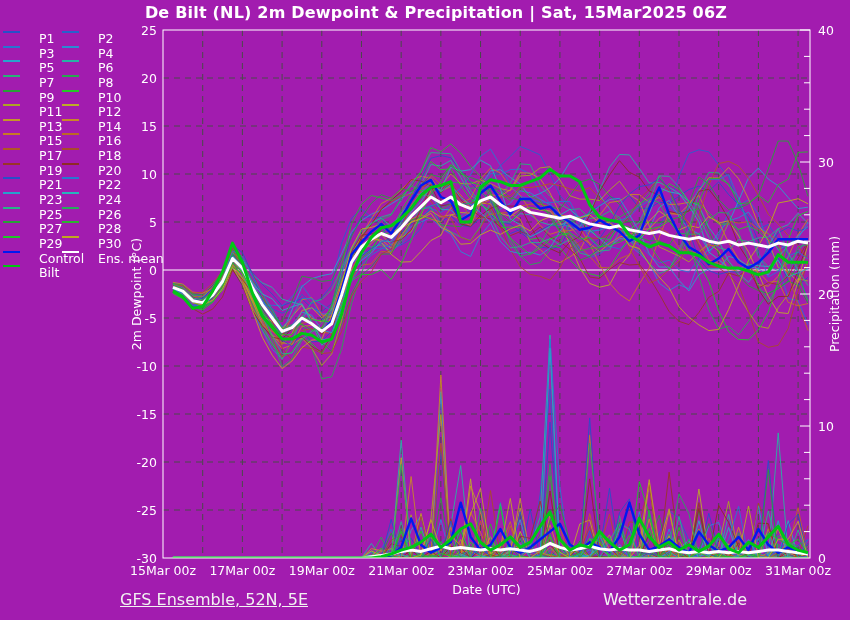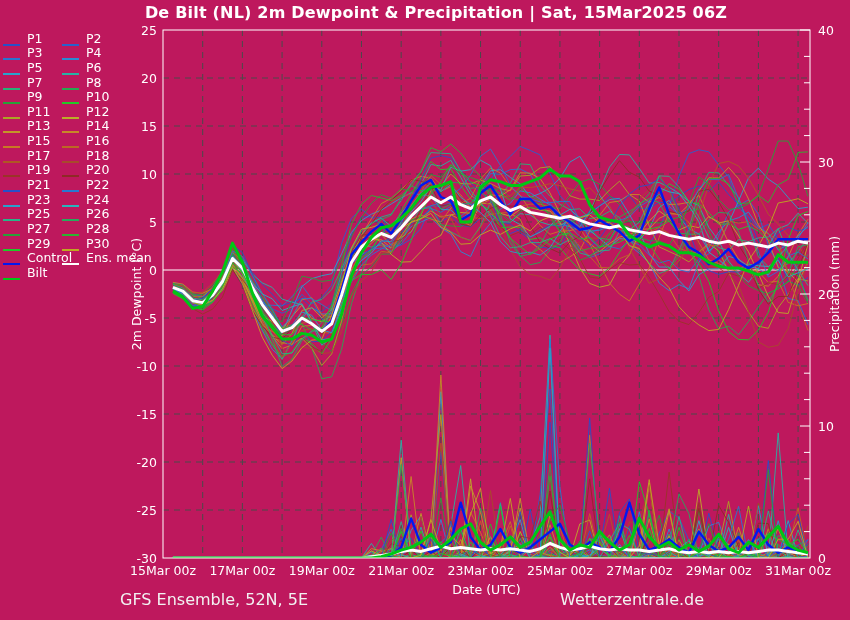--- a/index.html
+++ b/index.html
@@ -1,28 +1,28 @@
 <!DOCTYPE html>
 <html><head>
 <meta charset="utf-8">
 <style>
   html,body{margin:0;padding:0;background:#000;}
-  #canvas{position:relative;width:850px;height:620px;background:#be185d;overflow:hidden;
+  #canvas{position:relative;width:850px;height:620px;background:#a21caf;overflow:hidden;
           font-family:"DejaVu Sans",sans-serif;}
   #title{position:absolute;left:0;top:3px;width:872px;text-align:center;color:#fff;
          font:bold 16px "DejaVu Sans",sans-serif;letter-spacing:0.2px;}
   #legend{position:absolute;left:3px;top:31px;display:grid;
           grid-template-columns:59px 96px;grid-auto-rows:14.65px;}
-  .li{display:flex;align-items:flex-end;gap:7px;}
+  .li{display:flex;align-items:flex-start;gap:19px;}
   .sw{width:17px;height:2px;flex:0 0 17px;}
   .ll{font:12.5px "DejaVu Sans",sans-serif;color:#fff;white-space:nowrap;}
   svg{position:absolute;left:0;top:0;}
   .ft{position:absolute;top:590px;color:#f2f2f2;font:16px "DejaVu Sans",sans-serif;}
-  #ftl{left:120px;}
-  #ftr{left:560px;width:230px;text-align:left;}
+  #ftl{left:120px;text-decoration:underline;}
+  #ftr{left:560px;width:230px;text-align:center;}
 </style>
 </head>
 <body>
 
 <div id="canvas">
   <div id="title">De Bilt  (NL)  2m Dewpoint &amp; Precipitation | Sat, 15Mar2025 06Z</div>
   <div id="legend">
       <div class="li">
         <span class="sw" style="background: rgb(40, 80, 200);"></span>
         <span class="ll">P1</span>

